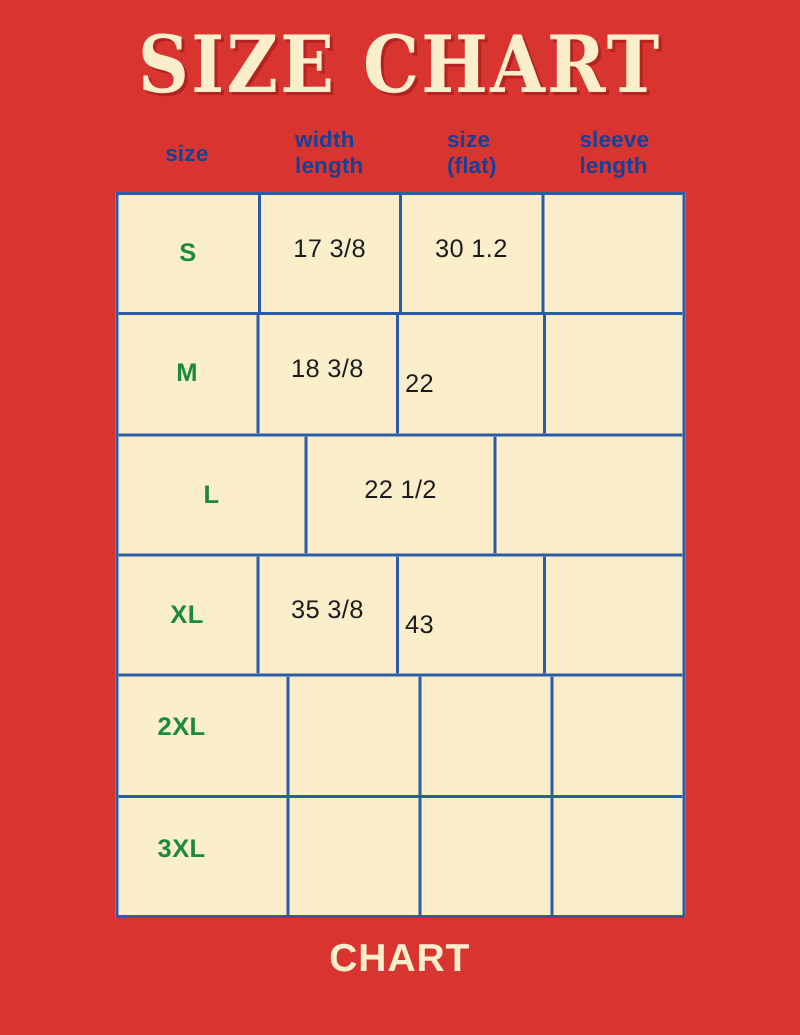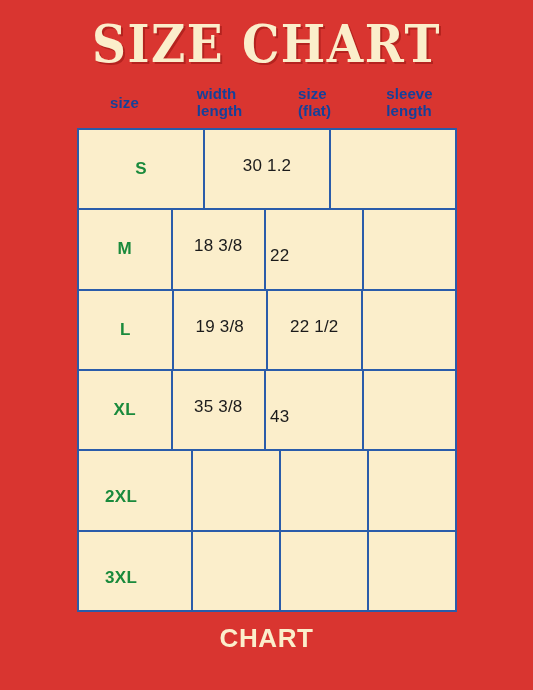--- a/index.html
+++ b/index.html
@@ -112,21 +112,21 @@
     font-weight: 700;
     font-size: 17px;
     letter-spacing: .3px;
   }
 
   
   .cell-size.offset-left {
     justify-content: flex-start;
     padding-left: 26px;
     align-items: flex-start;
-    padding-top: 36px;
+    padding-top: 24px;
   }
 
   .cell-val {
     justify-content: center;
     color: #1b1b1b;
     font-size: 17px;
     letter-spacing: .2px;
     white-space: pre;
   }
 
@@ -189,34 +189,34 @@
         <span>sleeve</span>
         <span>length</span>
       </div>
     </div>
   </div>
 
   <div class="table">
 
     <div class="row">
       <div class="cell cell-size">S</div>
+      <div class="cell cell-val frac-hi">17 3/8</div>
       <div class="cell cell-val frac-hi">30 1.2</div>
       <div class="cell cell-val"></div>
     </div>
 
     <div class="row">
       <div class="cell cell-size">M</div>
       <div class="cell cell-val frac-hi">18 3/8</div>
       <div class="cell cell-val num-only">22</div>
       <div class="cell cell-val"></div>
     </div>
 
     <div class="row">
       <div class="cell cell-size">L</div>
-      <div class="cell cell-val frac-hi">19 3/8</div>
       <div class="cell cell-val frac-hi">22 1/2</div>
       <div class="cell cell-val"></div>
     </div>
 
     <div class="row">
       <div class="cell cell-size">XL</div>
       <div class="cell cell-val frac-hi">35 3/8</div>
       <div class="cell cell-val num-only">43</div>
       <div class="cell cell-val"></div>
     </div>

